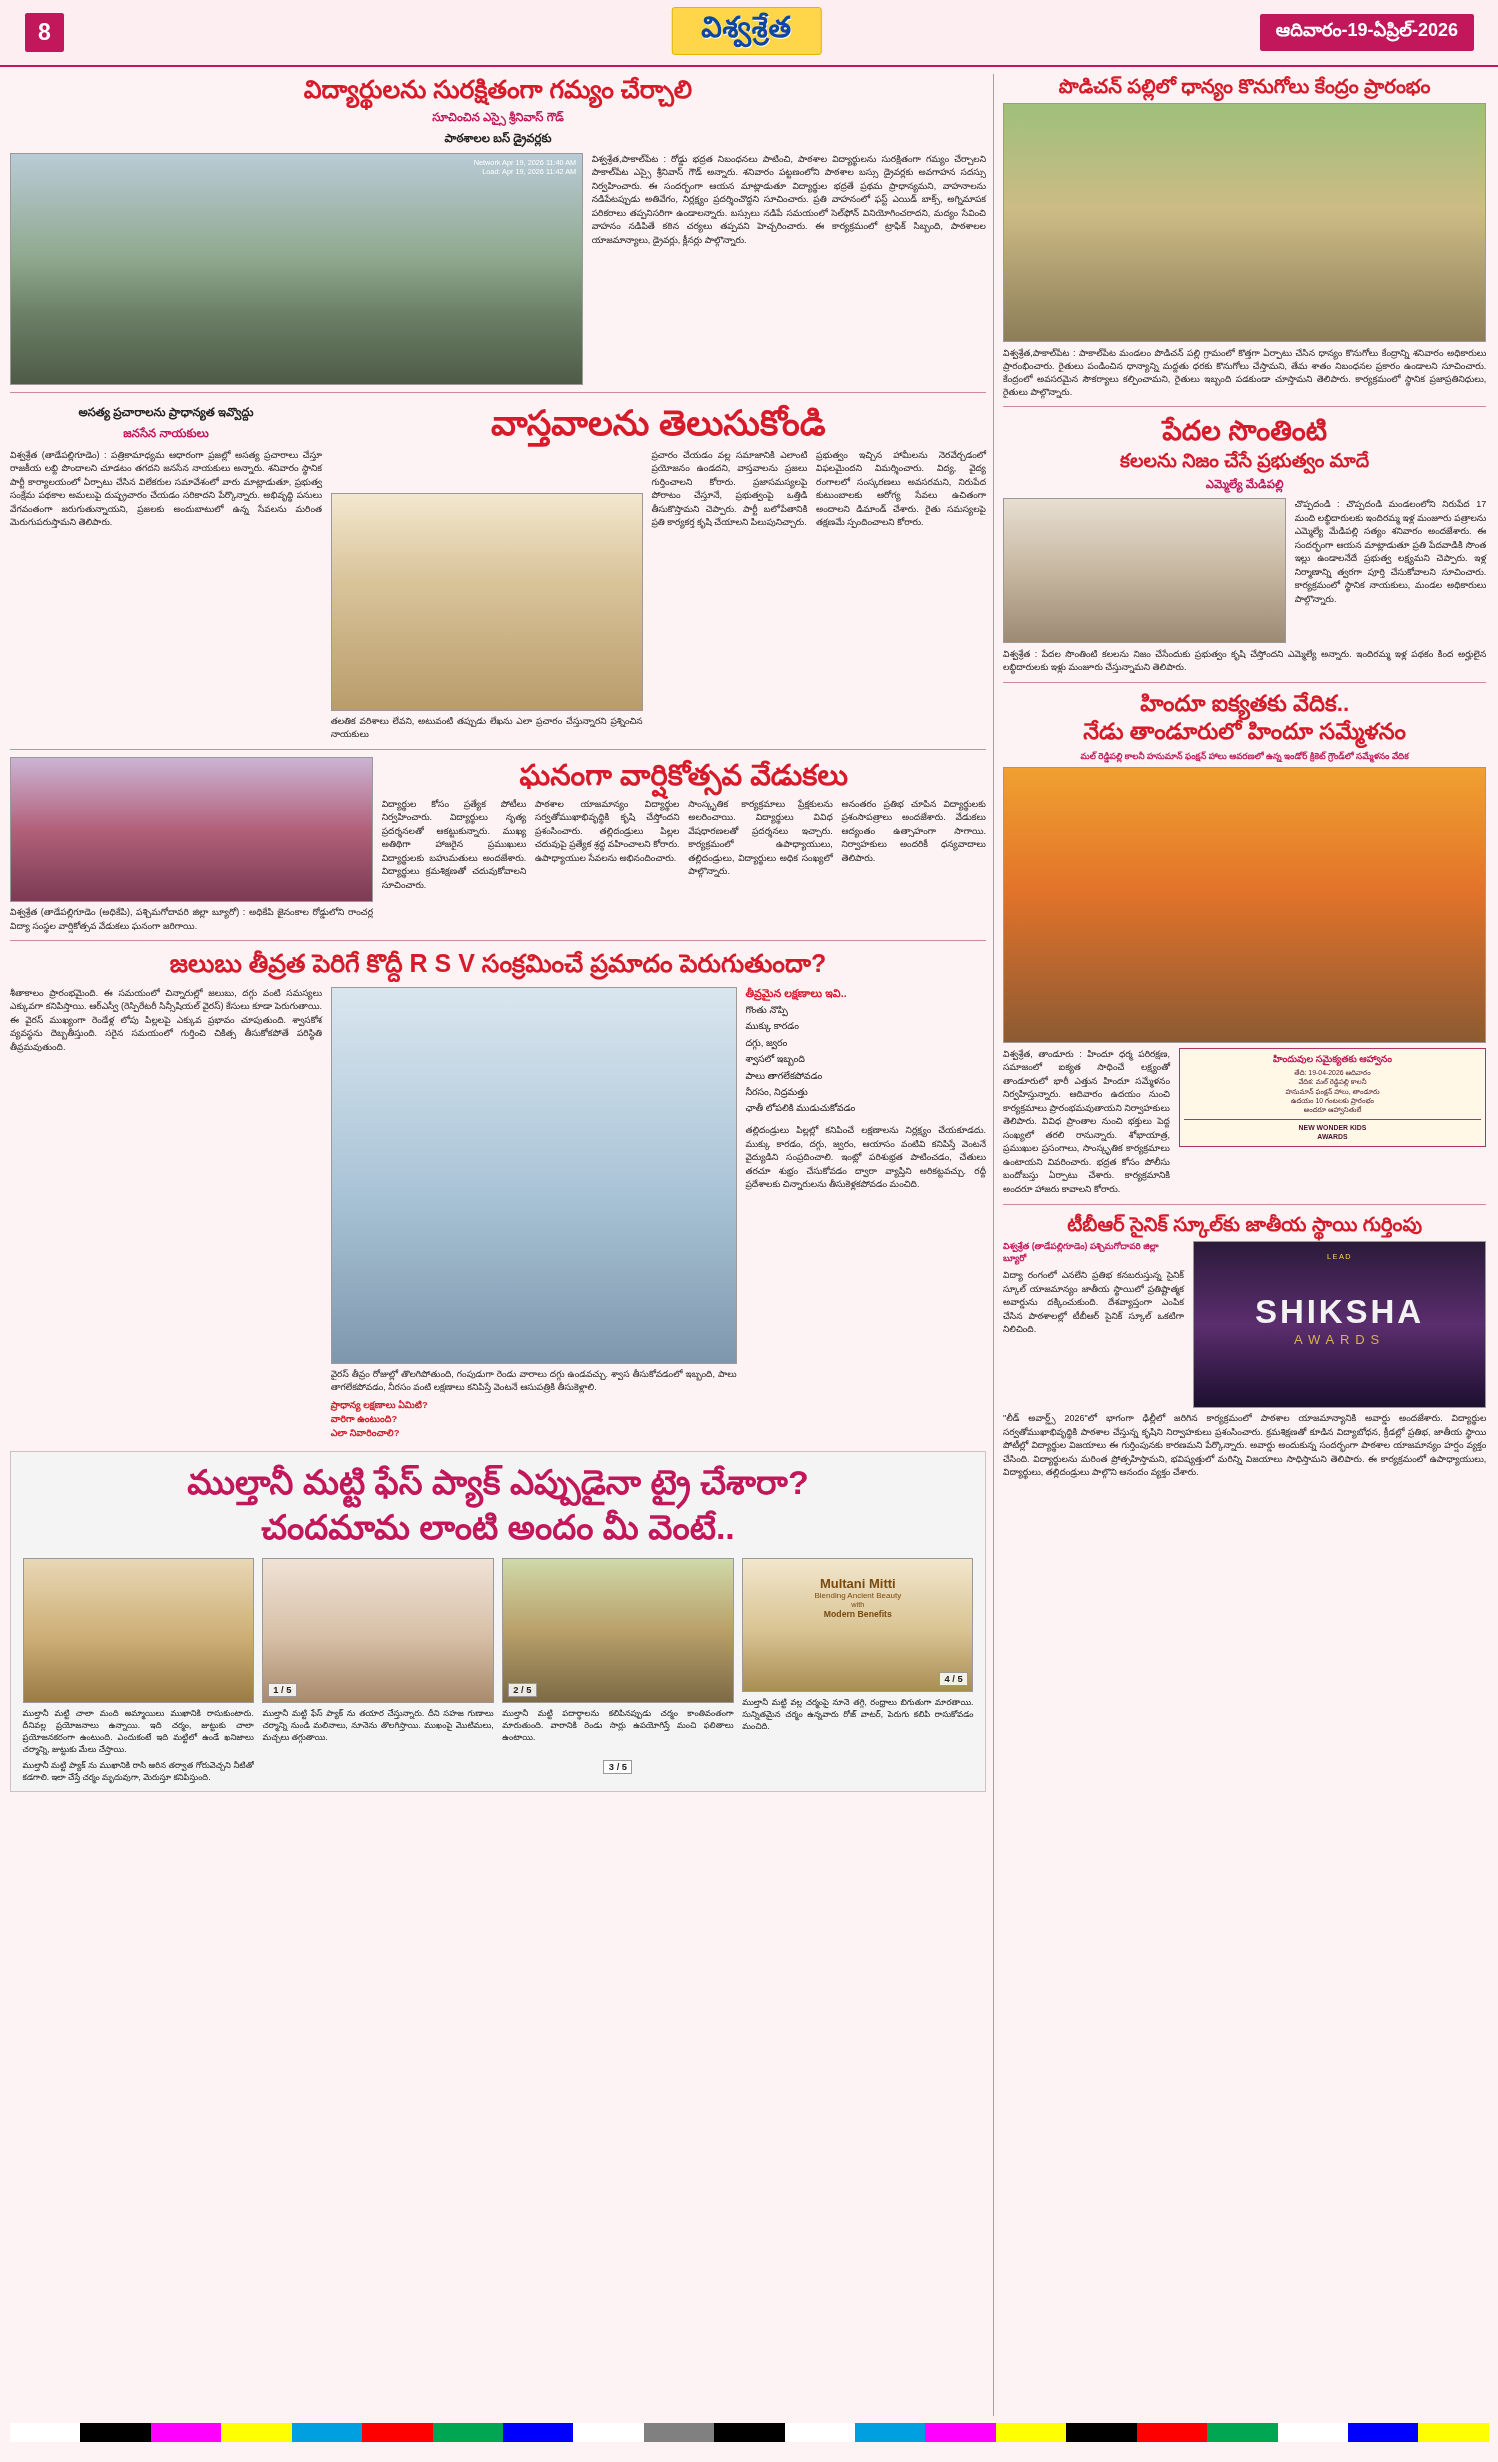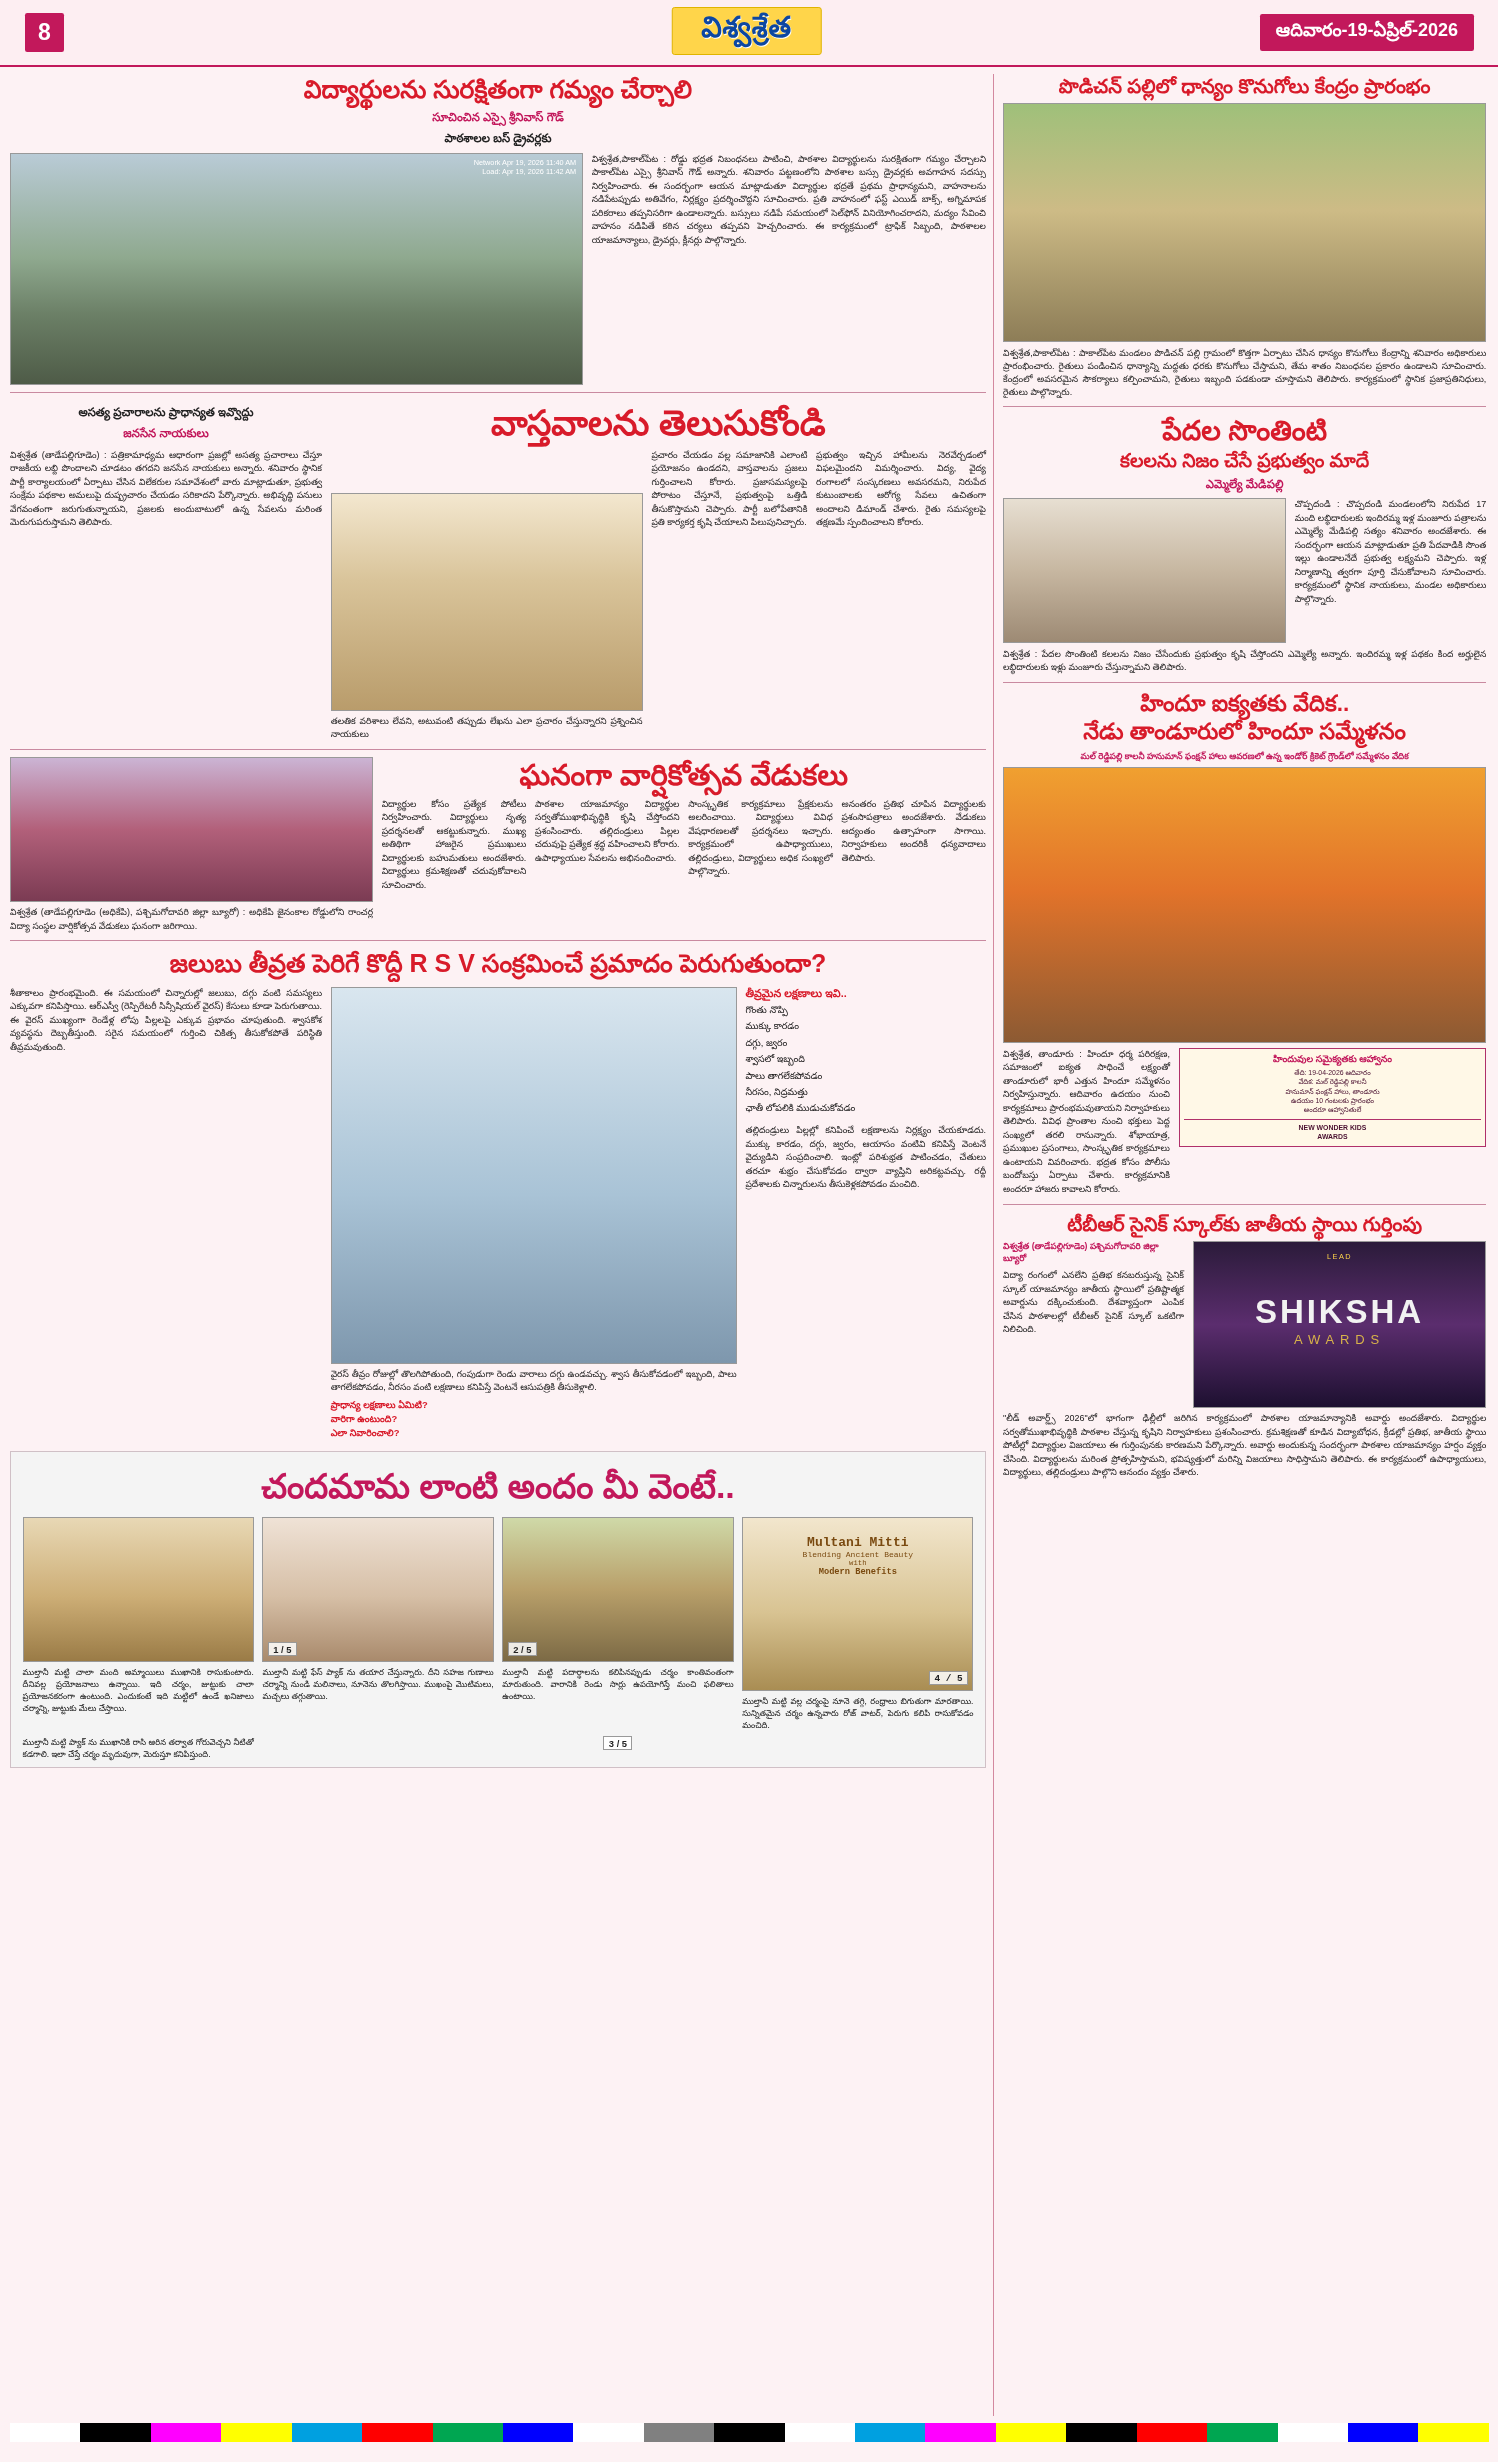--- a/index.html
+++ b/index.html
@@ -241,40 +241,41 @@
 శ్వాసలో ఇబ్బంది
 పాలు తాగలేకపోవడం
 నీరసం, నిద్రమత్తు
 ఛాతీ లోపలికి ముడుచుకోవడం</div>
             <div class="tcol mt10">తల్లిదండ్రులు పిల్లల్లో కనిపించే లక్షణాలను నిర్లక్ష్యం చేయకూడదు. ముక్కు కారడం, దగ్గు, జ్వరం, ఆయాసం వంటివి కనిపిస్తే వెంటనే వైద్యుడిని సంప్రదించాలి. ఇంట్లో పరిశుభ్రత పాటించడం, చేతులు తరచూ శుభ్రం చేసుకోవడం ద్వారా వ్యాప్తిని అరికట్టవచ్చు. రద్దీ ప్రదేశాలకు చిన్నారులను తీసుకెళ్లకపోవడం మంచిది.</div>
           </div>
         </div>
       </div>
 
       <div class="bottom-feature" style="margin:10px 0 0 0;">
+        <div class="big-pink" style="font-size:34px;">ముల్తానీ మట్టి ఫేస్ ప్యాక్ ఎప్పుడైనా ట్రై చేశారా?</div>
         <div class="big-pink" style="font-size:34px;margin-top:4.4px;">చందమామ లాంటి అందం మీ వెంటే..</div>
         <div class="row mt14">
           <div style="flex:1;">
             <div class="photo ph-powder" style="height:145px;"></div>
             <div class="small-cap mt6">ముల్తానీ మట్టి చాలా మంది అమ్మాయిలు ముఖానికి రాసుకుంటారు. దీనివల్ల ప్రయోజనాలు ఉన్నాయి. ఇది చర్మం, జుట్టుకు చాలా ప్రయోజనకరంగా ఉంటుంది. ఎందుకంటే ఇది మట్టిలో ఉండే ఖనిజాలు చర్మాన్ని, జుట్టుకు మేలు చేస్తాయి.</div>
           </div>
           <div style="flex:1;">
             <div class="photo ph-face" style="height:145px;">
               <div class="imgnum">1 / 5</div>
             </div>
             <div class="small-cap mt6">ముల్తానీ మట్టి ఫేస్ ప్యాక్ ను తయార చేస్తున్నారు. దీని సహజ గుణాలు చర్మాన్ని నుండి మలినాలు, నూనెను తొలగిస్తాయి. ముఖంపై మొటిమలు, మచ్చలు తగ్గుతాయి.</div>
           </div>
           <div style="flex:1;">
             <div class="photo ph-bowl" style="height:145px;">
               <div class="imgnum">2 / 5</div>
             </div>
             <div class="small-cap mt6">ముల్తానీ మట్టి పదార్థాలను కలిపినప్పుడు చర్మం కాంతివంతంగా మారుతుంది. వారానికి రెండు సార్లు ఉపయోగిస్తే మంచి ఫలితాలు ఉంటాయి.</div>
           </div>
           <div style="flex:1;">
-            <div class="photo ph-multani" style="height:174px;font-family:Liberation Mono, monospace;">
+            <div class="photo ph-multani" style="height:134px;">
               <div style="position:absolute;left:0;right:0;top:17.4px;text-align:center;color:#7a4a10;">
                 <div style="font-size:13px;font-weight:bold;">Multani Mitti</div>
                 <div style="font-size:8px;">Blending Ancient Beauty</div>
                 <div style="font-size:7.3px;">with</div>
                 <div style="font-size:8.7px;font-weight:bold;">Modern Benefits</div>
               </div>
               <div class="imgnum" style="left:auto;right:4.4px;">4 / 5</div>
             </div>
             <div class="small-cap mt6">ముల్తానీ మట్టి వల్ల చర్మంపై నూనె తగ్గి, రంధ్రాలు బిగుతుగా మారతాయి. సున్నితమైన చర్మం ఉన్నవారు రోజ్ వాటర్, పెరుగు కలిపి రాసుకోవడం మంచిది.</div>
           </div>

